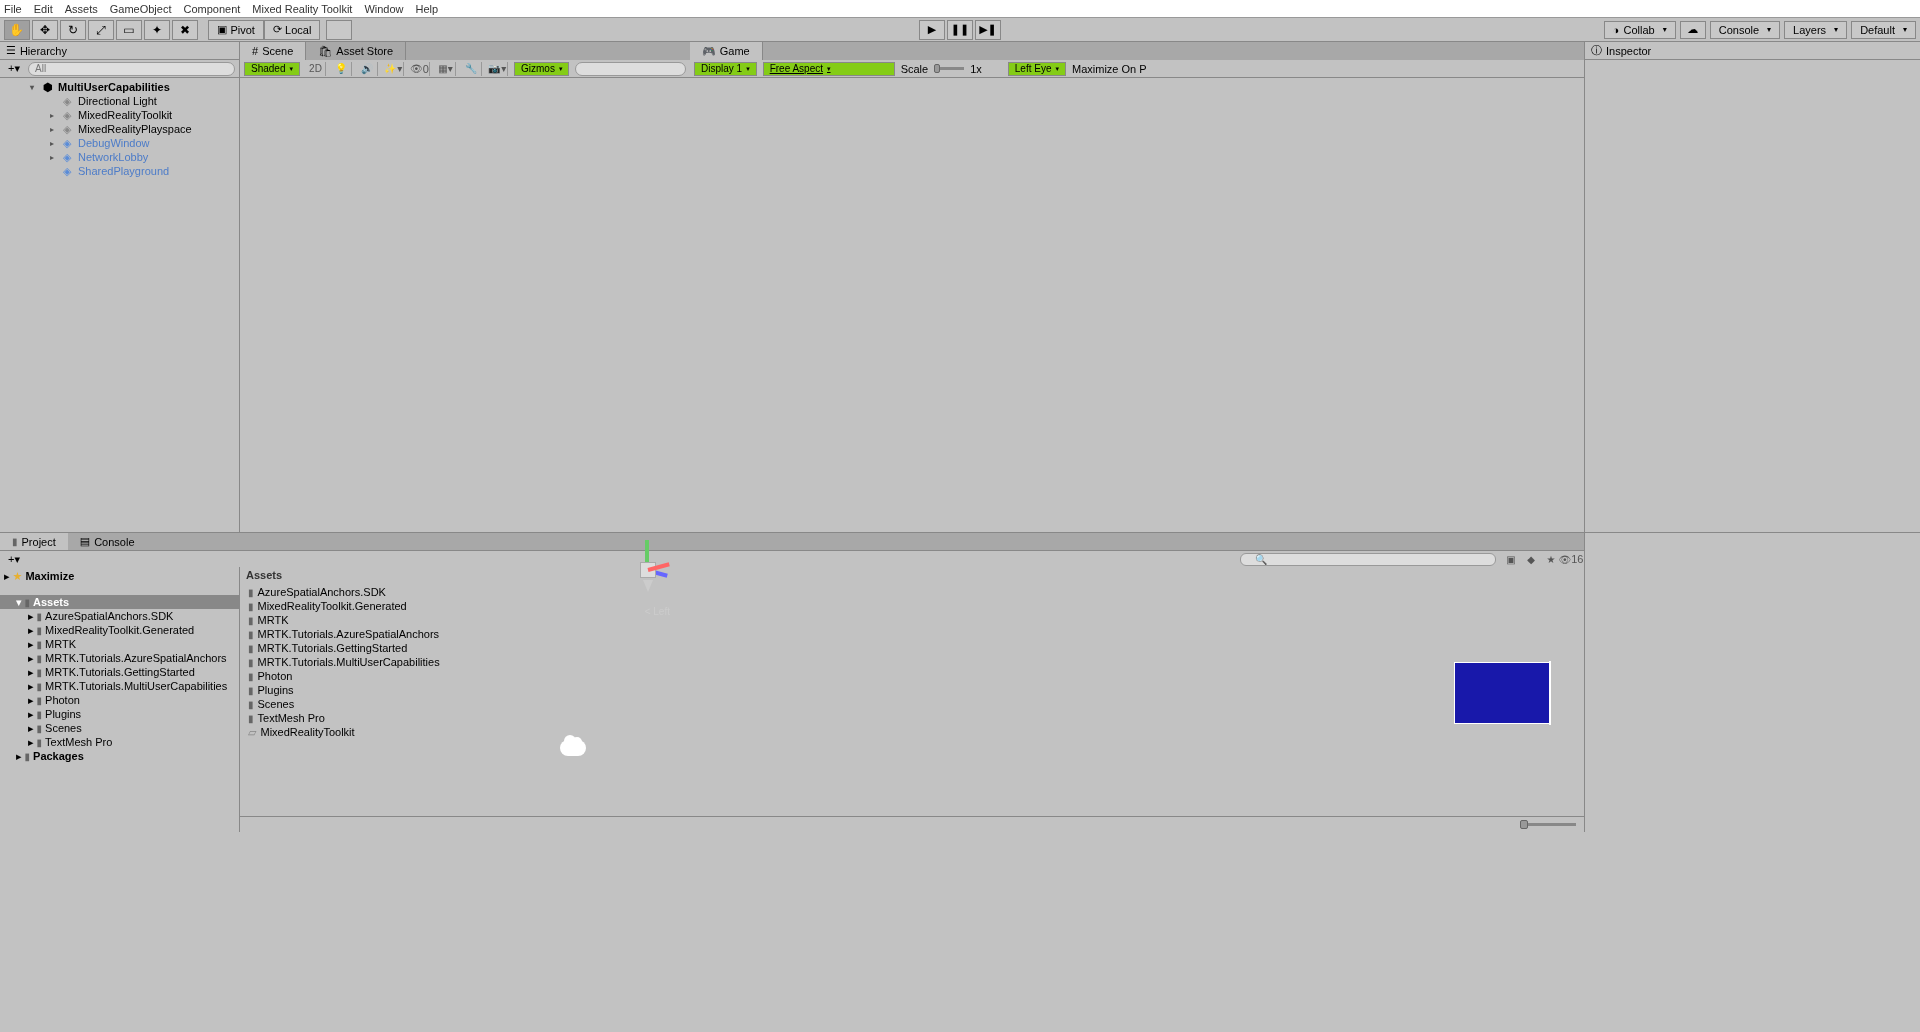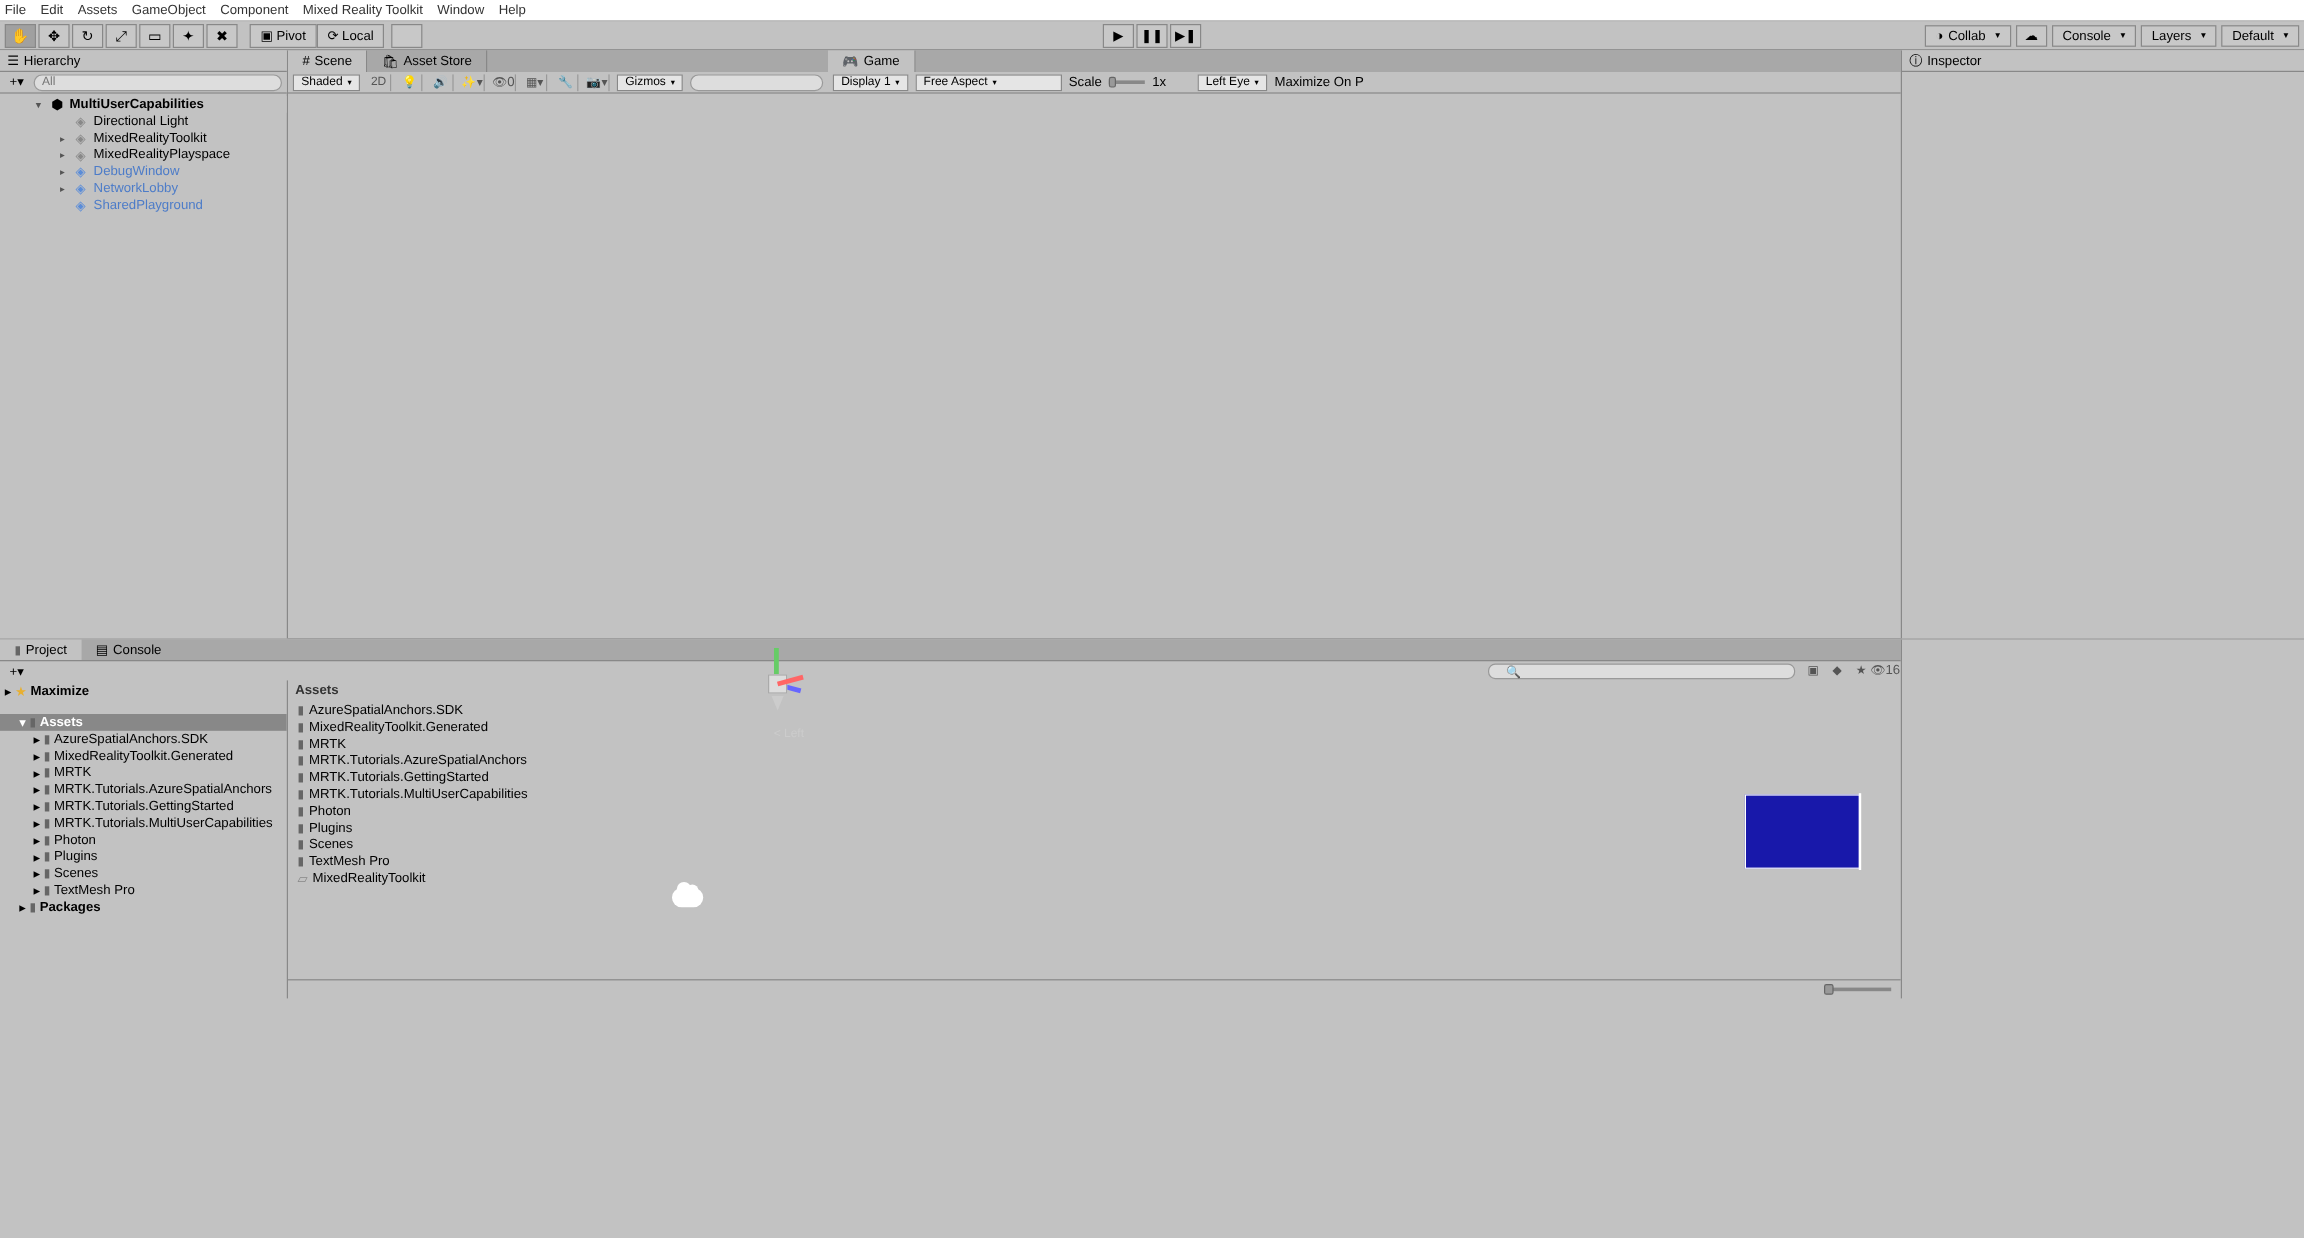--- a/index.html
+++ b/index.html
@@ -39,21 +39,21 @@
 .tree-item .icon { width: 12px; height: 12px; display: inline-block; }
 .tree-item.blue { color: #4d7cc8; }
 .cube-ico { color: #888; }
 .cube-ico-blue { color: #5a8cd8; }
 
 .scene-game-area { flex: 1; display: flex; flex-direction: column; }
 .scene-game-tabs { height: 18px; display: flex; background: #a8a8a8; }
 .sg-tab { padding: 0 12px; display: flex; align-items: center; gap: 4px; background: #c2c2c2; border-right: 1px solid #888; }
 .sg-tab.inactive { background: #a8a8a8; }
 .scene-toolbar { height: 18px; background: #c2c2c2; border-bottom: 1px solid #888; display: flex; align-items: center; padding: 0 4px; gap: 6px; }
-.dd-small { height: 14px; padding: 0 6px; background: #e5e5e5; border: 1px solid #888; display: flex; align-items: center; font-size: 10px; }
+.dd-small { height: 14px; padding: 0 6px; background: #84cc16; border: 1px solid #888; display: flex; align-items: center; font-size: 10px; }
 .dd-small::after { content: "▾"; font-size: 7px; margin-left: 4px; }
 .tb-btn { width: 20px; height: 14px; display: flex; align-items: center; justify-content: center; font-size: 10px; color: #555; border-right: 1px solid #999; }
 
 .viewports { flex: 1; display: flex; align-items: flex-end; }
 .scene-view { width: 450px; background: linear-gradient(to bottom, #7aa5c8 0%, #9bc2dc 35%, #c8dce5 50%, #e0e8e8 52%, #6b6358 55%, #4a443c 100%); position: relative; }
 .gizmo { position: absolute; top: 8px; right: 12px; width: 60px; height: 60px; }
 .gizmo-arm-y { position: absolute; left: 27px; top: 0; width: 4px; height: 22px; background: #6c6; }
 .gizmo-arm-x { position: absolute; left: 30px; top: 28px; width: 22px; height: 4px; background: #f66; transform: rotate(-15deg); transform-origin: left; }
 .gizmo-arm-z { position: absolute; right: 32px; top: 28px; width: 22px; height: 4px; background: #66f; transform: rotate(195deg); transform-origin: right; }
 .gizmo-cube { position: absolute; left: 22px; top: 22px; width: 16px; height: 16px; background: #ddd; border: 1px solid #aaa; }
@@ -219,21 +219,21 @@
         <div class="tb-btn">✨▾</div>
         <div class="tb-btn">👁 <span>0</span></div>
         <div class="tb-btn">▦▾</div>
         <div class="tb-btn">🔧</div>
         <div class="tb-btn">📷▾</div>
         <div class="dd-small">Gizmos</div>
         <input class="search-small" style="width: 30px;">
       </div>
       <div class="scene-toolbar" style="flex:1;">
         <div class="dd-small">Display 1</div>
-        <div class="dd-small" style="width:122px;">Free Aspect</div>
+        <div class="dd-small" style="width:132px;text-decoration:underline;">Free Aspect</div>
         <span>Scale</span>
         <div style="width:30px; height:3px; background:#888; position:relative;">
             <div style="position:absolute;left:0;top:-3px;width:6px;height:9px;background:#999;border:1px solid #666;border-radius:2px;"></div>
           </div>
         <span>1x</span>
         <div class="dd-small" style="margin-left:20px;">Left Eye</div>
         <span>Maximize On P</span>
       </div>
     </div>
 

